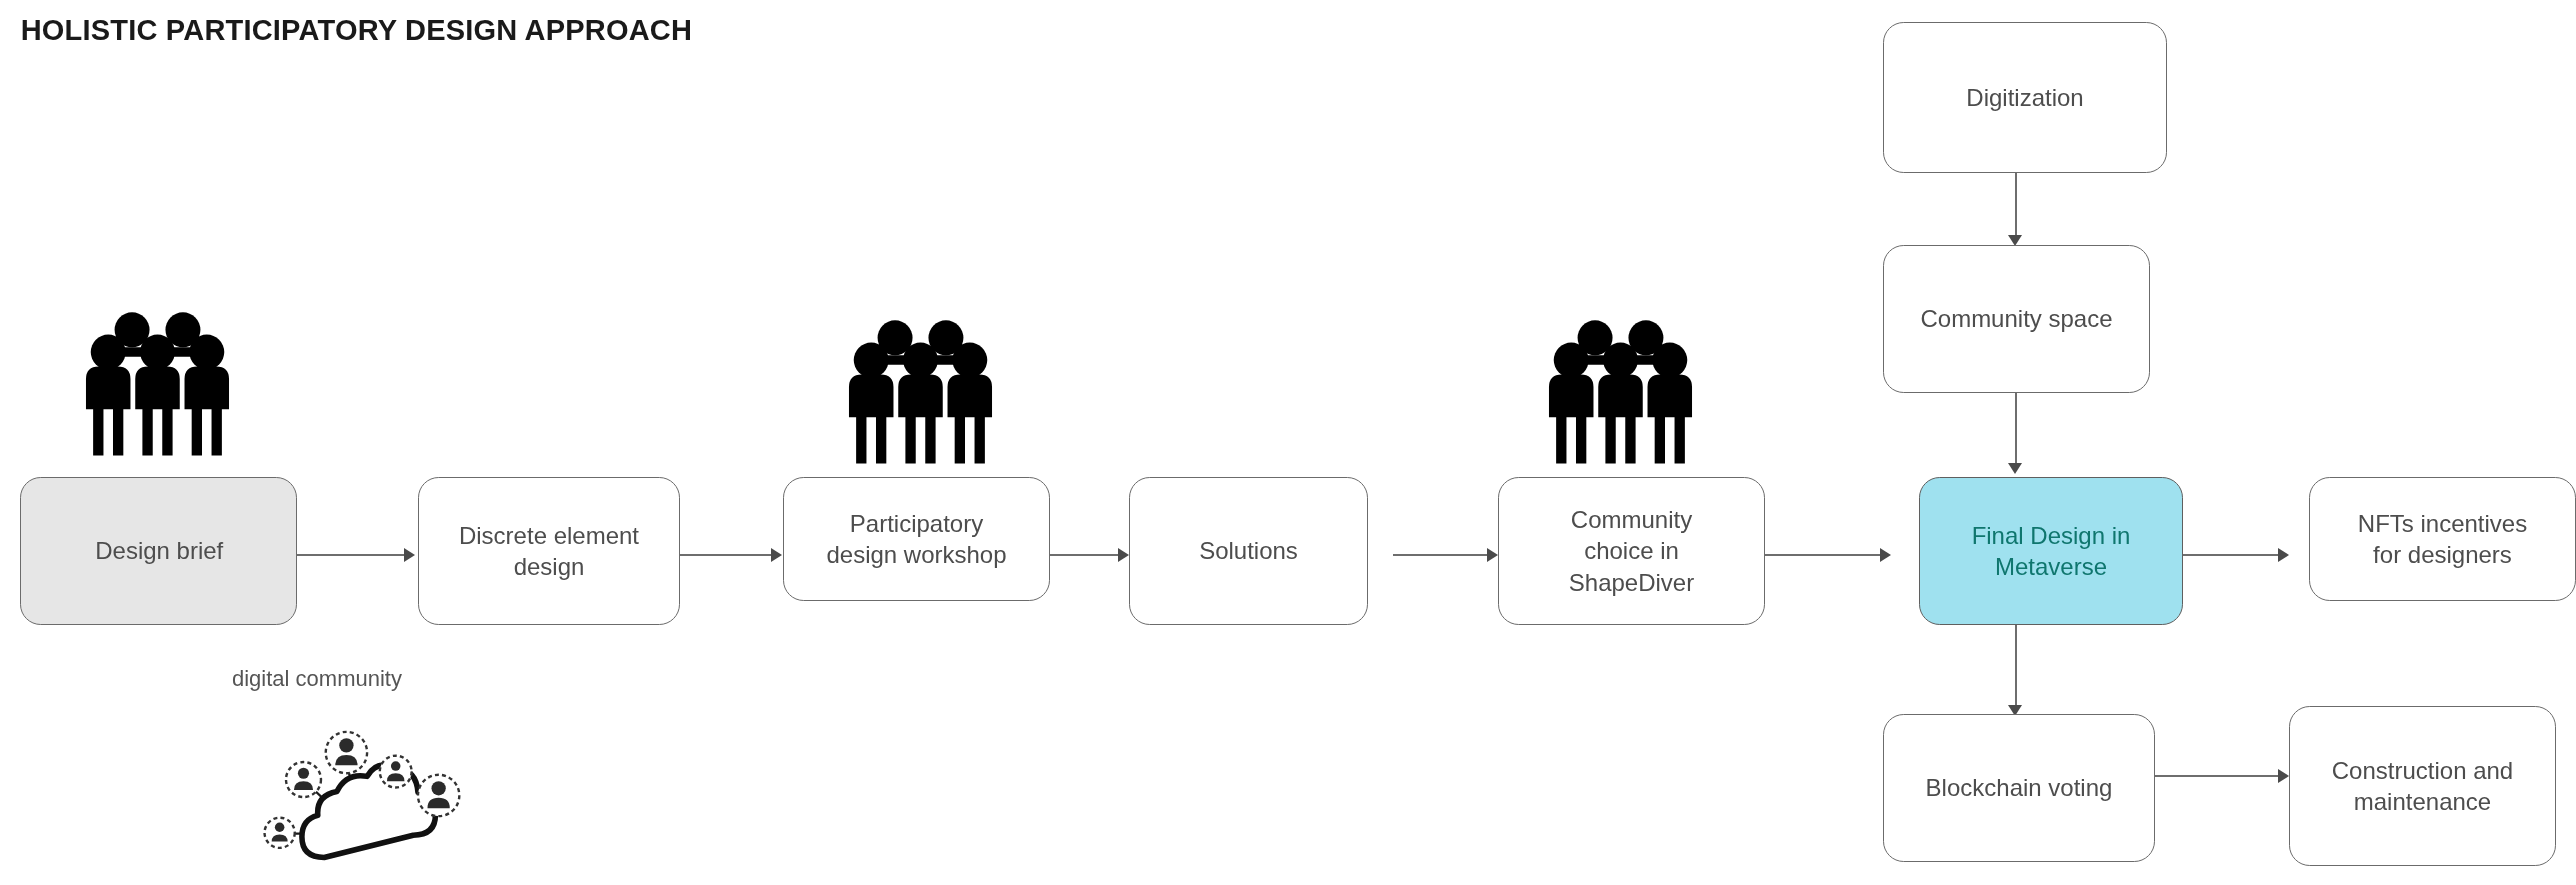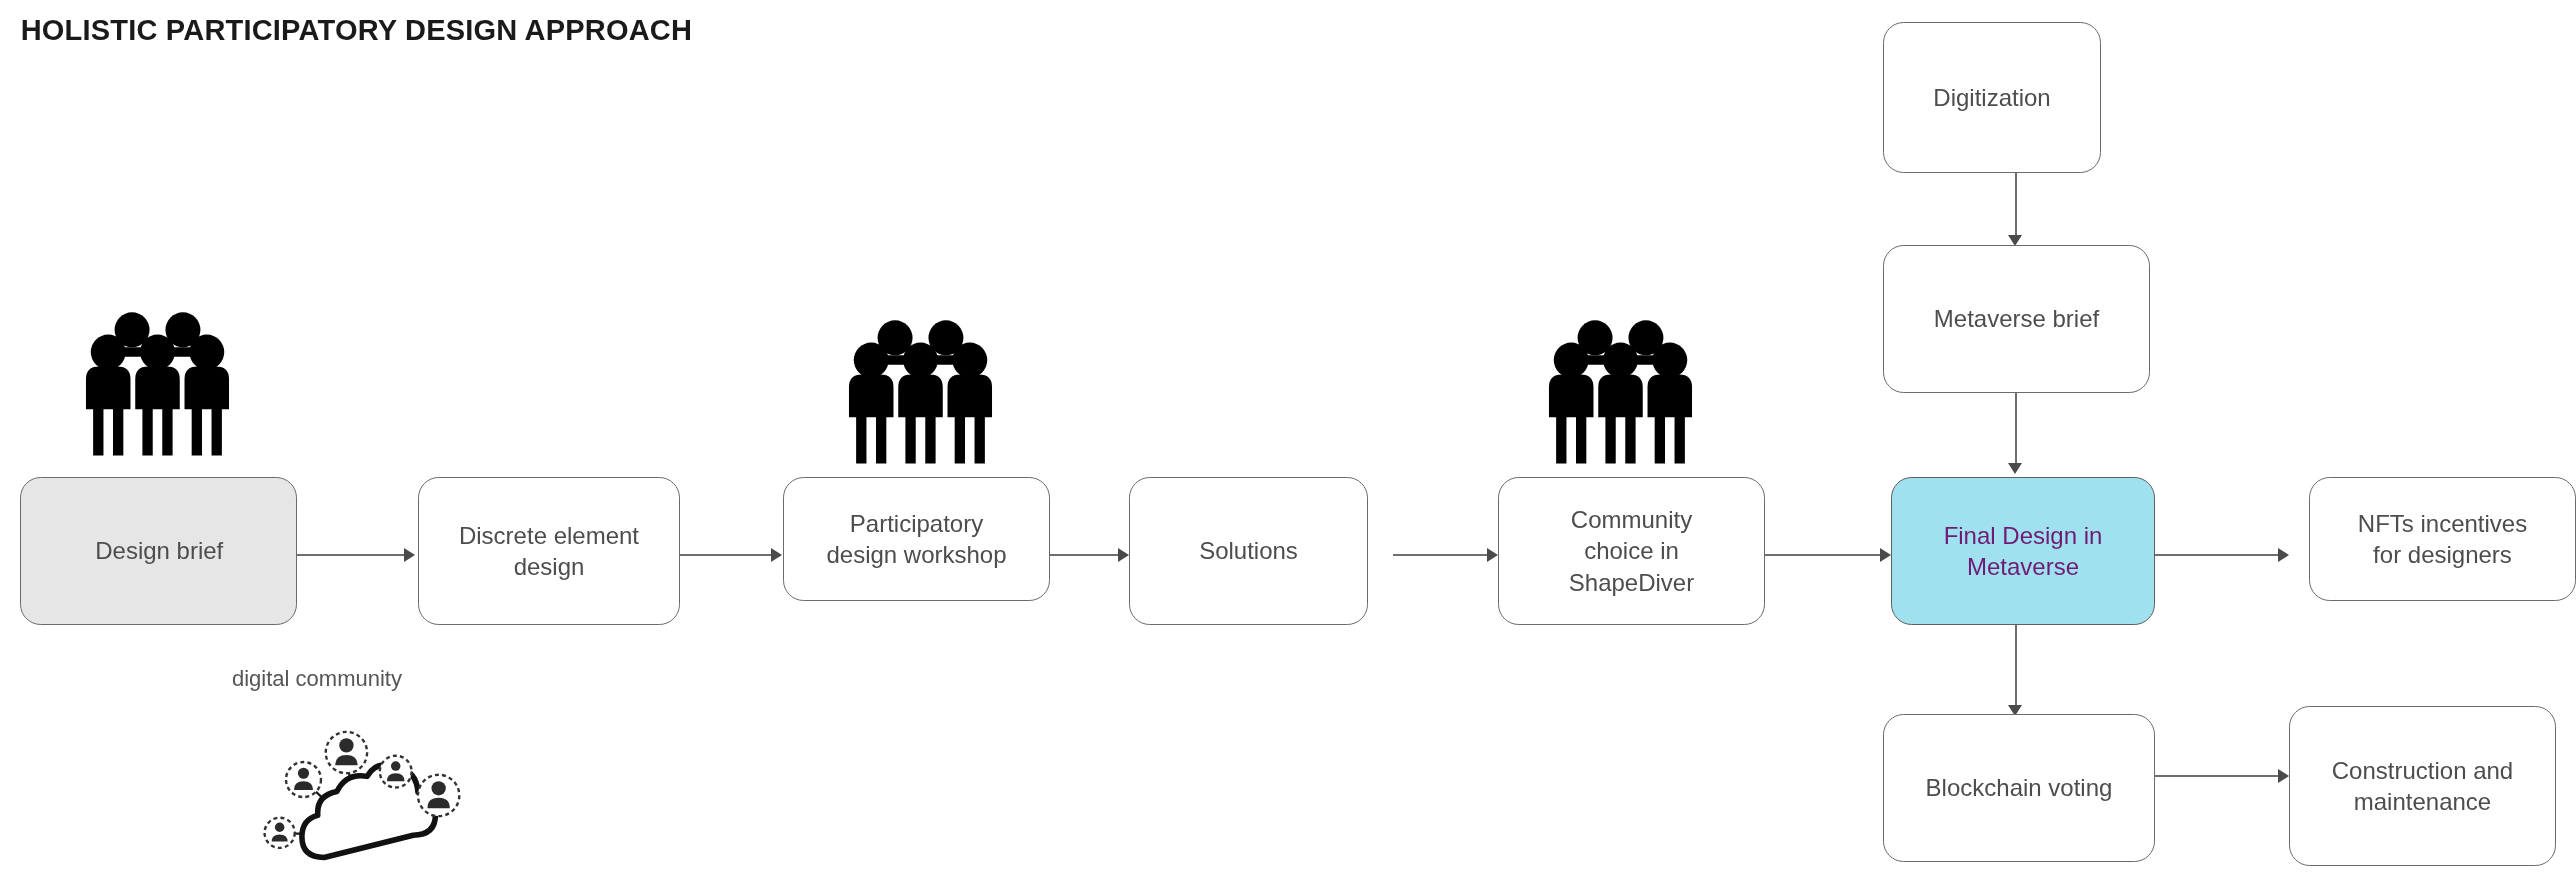--- a/index.html
+++ b/index.html
@@ -35,21 +35,21 @@
     align-items: center;
     justify-content: center;
     text-align: center;
     color: #4d4d4d;
     font-size: 24px;
     line-height: 1.30;
     padding: 4.8px 9.5px;
     white-space: pre-line;
   }
   .node.shaded { background: #e6e6e6; padding-left: 11px; }
-  .node.accent { background: #9fe1ef; border-color: #5f5f5f; color: #701a75; }
+  .node.accent { background: #9fe1ef; border-color: #5f5f5f; color: #0f766e; margin-left: 28px; }
 
   .edge {
     position: absolute;
     background: #6e6e6e;
   }
   .edge.h { height: 2.4px; }
   .edge.v { width: 2.4px; }
 
   .arrowhead {
     position: absolute;
@@ -220,23 +220,23 @@
   <div class="node" style="left:1498px; top:477px; width:267px; height:148px;">Community
 choice in
 ShapeDiver</div>
 
   <div class="node accent" style="left:1891px; top:477px; width:264px; height:148px;">Final Design in
 Metaverse</div>
 
   <div class="node" style="left:2289px; top:477px; width:267px; height:124px;margin-left:20px;">NFTs incentives
 for designers</div>
 
-  <div class="node" style="left:1883px; top:22px; width:218px; height:151px;">Digitization</div>
-
-  <div class="node" style="left:1883px; top:245px; width:267px; height:148px;">Metaverse brief</div>
+  <div class="node" style="left:1883px; top:22px; width:284px; height:151px;">Digitization</div>
+
+  <div class="node" style="left:1883px; top:245px; width:267px; height:148px;">Community space</div>
 
   <div class="node" style="left:1883px; top:714px; width:272px; height:148px;">Blockchain voting</div>
 
   <div class="node" style="left:2289px; top:706px; width:267px; height:160px;">Construction and
 maintenance</div>
 
 </div>
 
 
 </body></html>

